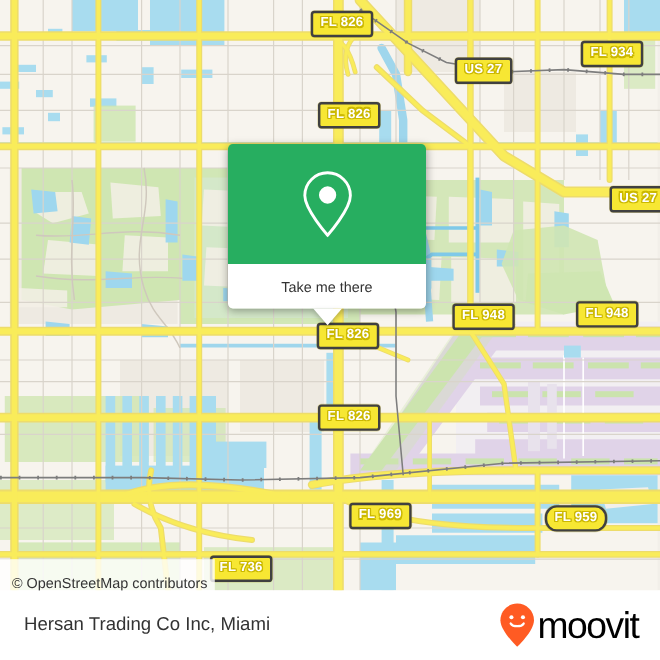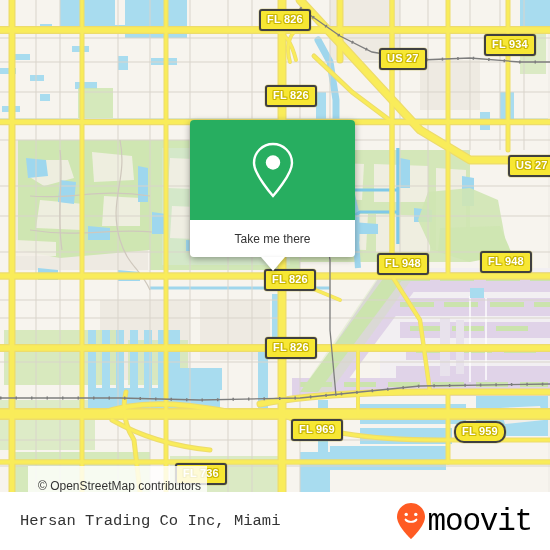--- a/index.html
+++ b/index.html
@@ -102,37 +102,35 @@
     left: 0;
     top: 466px;
     height: 40px;
     padding: 0 6px 0 10px;
     display: flex;
     align-items: center;
     background: rgba(255,255,255,0.80);
     font-size: 12px;
     color: #333333;
     z-index: 35;
-    margin-left: 28px;
   }
 
   
   #bottom-bar {
     position: absolute;
     left: 0;
     top: 492px;
     width: 550px;
     height: 58px;
     background: #ffffff;
     display: flex;
     align-items: center;
     justify-content: space-between;
     padding: 0 18px 0 20px;
     z-index: 50;
-    font-family: Liberation Mono, monospace;
   }
   #place-name {
     font-size: 15.5px;
     color: #333333;
     white-space: nowrap;
   }
   #brand {
     display: flex;
     align-items: center;
     gap: 2px;

